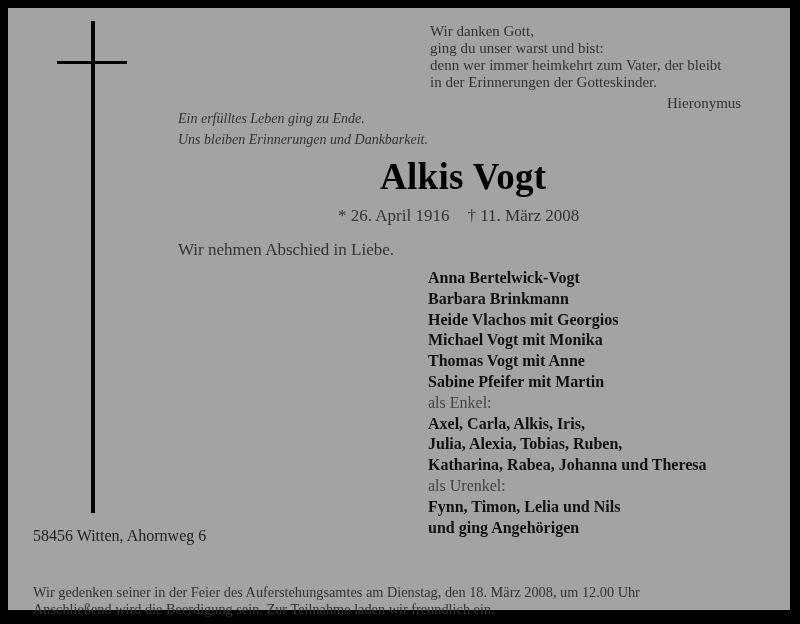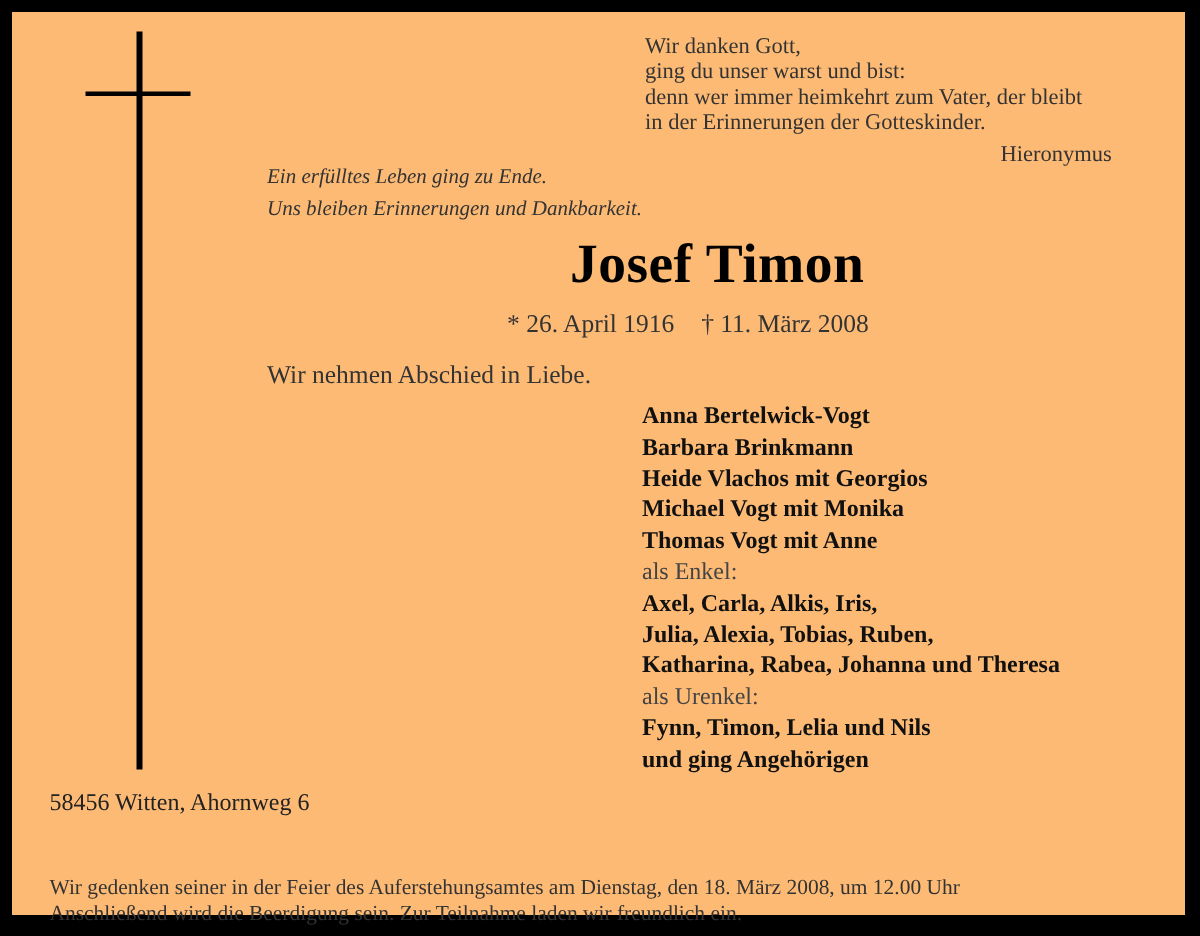--- a/index.html
+++ b/index.html
@@ -2,21 +2,21 @@
 <html><head>
 <meta charset="utf-8">
 <style>
   html, body { margin: 0; padding: 0; }
   body {
     width: 800px; height: 624px; background: #000; position: relative; overflow: hidden;
     font-family: "Liberation Serif", "DejaVu Serif", serif; color: #1a1a1a;
   }
   .sheet {
     position: absolute; left: 8px; top: 8px; width: 782px; height: 602px;
-    background: #fdba74;
+    background: #a3a3a3;
   }
   .cross-v { position: absolute; left: 83px; top: 13px; width: 4px; height: 492px; background: #000; }
   .cross-h { position: absolute; left: 49px; top: 53px; width: 70px; height: 3px; background: #000; }
 
   .quote { position: absolute; left: 422px; top: 15px; font-size: 15px; line-height: 17px; color: #333; }
   .quote .line { display: block; white-space: nowrap; }
   .quote-author { position: absolute; left: 659px; top: 87px; font-size: 15px; color: #333; }
 
   .intro { position: absolute; left: 170px; top: 100px; font-size: 14px; line-height: 21px; color: #333; font-style: italic; }
   .intro .line { display: block; white-space: nowrap; }
@@ -54,34 +54,35 @@
     <span class="line">denn wer immer heimkehrt zum Vater, der bleibt</span>
     <span class="line">in der Erinnerungen der Gotteskinder.</span>
   </div>
   <div class="quote-author">Hieronymus</div>
 
   <div class="intro">
     <span class="line">Ein erfülltes Leben ging zu Ende.</span>
     <span class="line">Uns bleiben Erinnerungen und Dankbarkeit.</span>
   </div>
 
-  <div class="name">Josef Timon</div>
+  <div class="name">Alkis Vogt</div>
 
   <div class="dates">
     <span>* 26. April 1916</span><span class="gap"></span><span>† 11. März 2008</span>
   </div>
 
   <div class="farewell">Wir nehmen Abschied in Liebe.</div>
 
   <div class="mourners">
     <span class="line bold">Anna Bertelwick-Vogt</span>
     <span class="line bold">Barbara Brinkmann</span>
     <span class="line bold">Heide Vlachos mit Georgios</span>
     <span class="line bold">Michael Vogt mit Monika</span>
     <span class="line bold">Thomas Vogt mit Anne</span>
+    <span class="line bold">Sabine Pfeifer mit Martin</span>
     <span class="line label">als Enkel:</span>
     <span class="line bold">Axel, Carla, Alkis, Iris,</span>
     <span class="line bold">Julia, Alexia, Tobias, Ruben,</span>
     <span class="line bold">Katharina, Rabea, Johanna und Theresa</span>
     <span class="line label">als Urenkel:</span>
     <span class="line bold">Fynn, Timon, Lelia und Nils</span>
     <span class="line bold">und ging Angehörigen</span>
   </div>
 
   <div class="address">

